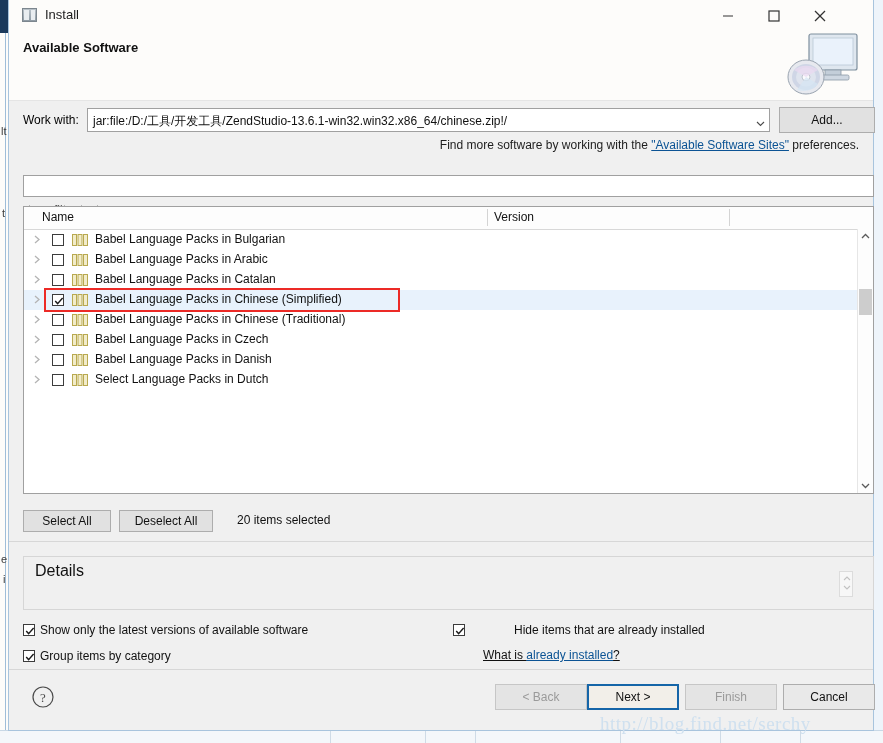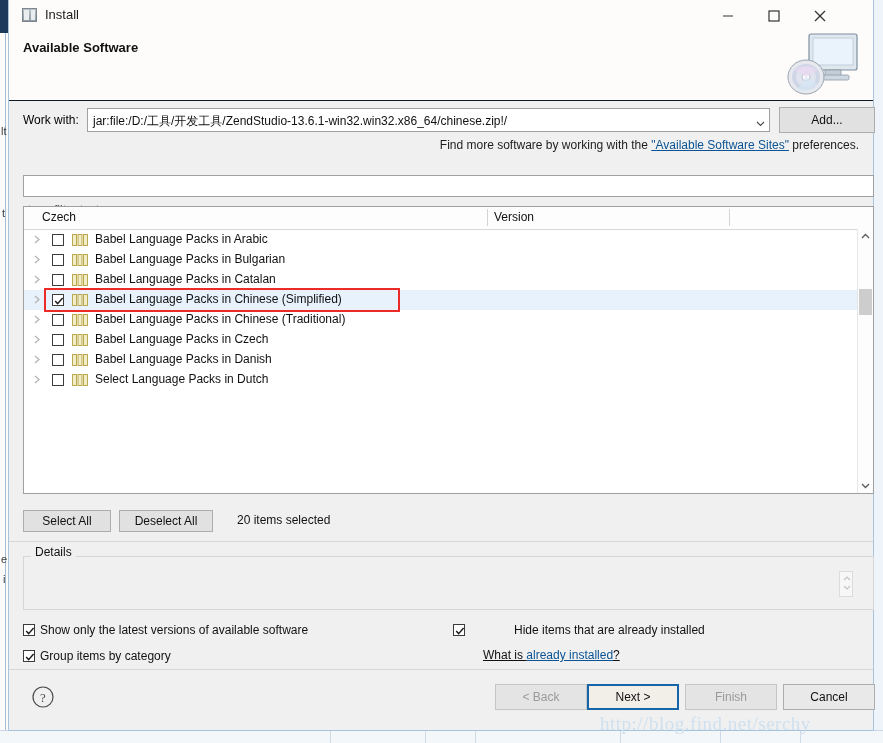--- a/index.html
+++ b/index.html
@@ -15,21 +15,21 @@
   
   .bg-strip{position:absolute;left:0;top:0;width:16px;height:743px;background:#fdfcfa;}
   .bg-darkbar{position:absolute;left:0;top:0;width:16px;height:33px;background:#1b3a5c;}
   .bg-vline{position:absolute;top:33px;width:1px;height:710px;background:#9fbdd8;}
   .bg-frag{position:absolute;font-size:11px;color:#3b3b3b;font-family:"Liberation Sans",sans-serif;}
   .bg-rightedge{position:absolute;right:0;top:0;width:9px;height:743px;background:#eef4fa;border-left:1px solid #a8c4dd;}
   .bg-bottom{position:absolute;left:0;bottom:0;width:883px;height:12px;background:#f4f7fa;border-top:1px solid #c8d8e6;}
   .bg-bottom i{position:absolute;top:0;width:1px;height:12px;background:#cfdbe6;display:block;}
 
   
-  #dialog{position:absolute;left:8px;top:0;width:866px;height:731px;background:#0f172a;
+  #dialog{position:absolute;left:8px;top:0;width:866px;height:731px;background:#e5e5e5;
           border:1px solid #a8c4dd;border-top:none;box-sizing:border-box;}
 
   
   .titlebar{position:relative;height:32px;background:#fdfcfa;}
   .title-icon{position:absolute;left:13px;top:8px;width:15px;height:14px;
      background:linear-gradient(180deg,#b9c2c9,#8e9aa3);border:1px solid #7c868e;box-sizing:border-box;}
   .title-icon:after{content:"";position:absolute;left:1px;top:1px;width:5px;height:10px;background:#e9edf0;}
   .title-icon:before{content:"";position:absolute;left:8px;top:1px;width:4px;height:10px;background:#e9edf0;}
   .title-text{position:absolute;left:36px;top:7px;font-size:13px;color:#1b1b1b;}
   .wbtn{position:absolute;top:0;width:46px;height:32px;cursor:default;}
@@ -86,21 +86,21 @@
   .btn-sm{position:absolute;top:409px;height:22px;background:#e1e1e1;border:1px solid #adadad;box-sizing:border-box;
      font-size:12px;color:#111;display:flex;align-items:center;justify-content:center;}
   #btn-select-all{left:14px;width:88px;}
   #btn-deselect-all{left:110px;width:94px;}
   .items-sel{position:absolute;left:228px;top:412px;font-size:12px;color:#111;}
 
   .hsep{position:absolute;left:0;top:440px;width:864px;height:1px;background:#d7d7d7;}
 
   
   .details{position:absolute;left:14px;top:455px;width:851px;height:54px;border:1px solid #d6d6d6;box-sizing:border-box;}
-  .details-lbl{position:absolute;left:22px;top:444px;font-size:12px;color:#111;background:#f0f0f0;padding:0 4px;}
+  .details-lbl{position:absolute;left:22px;top:461px;font-size:16px;color:#111;background:#f0f0f0;padding:0 4px;}
   .spin{position:absolute;right:20px;top:470px;width:14px;height:26px;border:1px solid #dcdcdc;background:#f7f7f7;box-sizing:border-box;}
   .spin svg{position:absolute;left:2px;}
 
   
   .opt{position:absolute;font-size:12px;color:#111;white-space:nowrap;}
   .opt .box{position:absolute;left:0;top:1px;width:12px;height:12px;background:#fff;border:1px solid #3c3c3c;box-sizing:border-box;}
   .opt .box svg{position:absolute;left:0;top:0;}
   .opt .txt{margin-left:17px;display:inline-block;}
   .whatis{position:absolute;left:474px;top:547px;font-size:12px;color:#111;text-decoration:underline;}
   .whatis a{color:#0b5394;text-decoration:underline;}
@@ -204,49 +204,49 @@
           <span>Find more software by working with the </span><a href="#">"Available Software Sites"</a><span> preferences.</span>
         </div>
       </div>
 
       <div class="filter">
         <span>type filter text</span>
       </div>
 
       <div class="table">
         <div class="thead">
-          <div class="th" style="left:18px">Czech</div>
+          <div class="th" style="left:18px">Name</div>
           <div class="th-div" style="left:463px"></div>
           <div class="th" style="left:470px">Version</div>
           <div class="th-div" style="left:705px"></div>
         </div>
         <div class="tbody" id="tbody">
             <div class="trow">
               <span class="twisty"><svg width="10" height="11" viewBox="0 0 10 11">
                   <path d="M3 2 L7 5.5 L3 9" fill="none" stroke="#b4b4b4" stroke-width="1.3"></path>
                 </svg></span>
               <span class="cbx"></span>
               <span class="featicon"><svg width="17" height="12" viewBox="0 0 17 12">
                   <rect x="0.5" y="0.5" width="4" height="11" fill="#f2ecc9" stroke="#b9a94f" stroke-width="1"></rect>
                   <rect x="6.0" y="0.5" width="4" height="11" fill="#f2ecc9" stroke="#b9a94f" stroke-width="1"></rect>
                   <rect x="11.5" y="0.5" width="4" height="11" fill="#f2ecc9" stroke="#b9a94f" stroke-width="1"></rect>
                 </svg></span>
+              <span class="tlabel">Babel Language Packs in Bulgarian</span>
+            </div>
+            <div class="trow">
+              <span class="twisty"><svg width="10" height="11" viewBox="0 0 10 11">
+                  <path d="M3 2 L7 5.5 L3 9" fill="none" stroke="#b4b4b4" stroke-width="1.3"></path>
+                </svg></span>
+              <span class="cbx"></span>
+              <span class="featicon"><svg width="17" height="12" viewBox="0 0 17 12">
+                  <rect x="0.5" y="0.5" width="4" height="11" fill="#f2ecc9" stroke="#b9a94f" stroke-width="1"></rect>
+                  <rect x="6.0" y="0.5" width="4" height="11" fill="#f2ecc9" stroke="#b9a94f" stroke-width="1"></rect>
+                  <rect x="11.5" y="0.5" width="4" height="11" fill="#f2ecc9" stroke="#b9a94f" stroke-width="1"></rect>
+                </svg></span>
               <span class="tlabel">Babel Language Packs in Arabic</span>
-            </div>
-            <div class="trow">
-              <span class="twisty"><svg width="10" height="11" viewBox="0 0 10 11">
-                  <path d="M3 2 L7 5.5 L3 9" fill="none" stroke="#b4b4b4" stroke-width="1.3"></path>
-                </svg></span>
-              <span class="cbx"></span>
-              <span class="featicon"><svg width="17" height="12" viewBox="0 0 17 12">
-                  <rect x="0.5" y="0.5" width="4" height="11" fill="#f2ecc9" stroke="#b9a94f" stroke-width="1"></rect>
-                  <rect x="6.0" y="0.5" width="4" height="11" fill="#f2ecc9" stroke="#b9a94f" stroke-width="1"></rect>
-                  <rect x="11.5" y="0.5" width="4" height="11" fill="#f2ecc9" stroke="#b9a94f" stroke-width="1"></rect>
-                </svg></span>
-              <span class="tlabel">Babel Language Packs in Bulgarian</span>
             </div>
             <div class="trow">
               <span class="twisty"><svg width="10" height="11" viewBox="0 0 10 11">
                   <path d="M3 2 L7 5.5 L3 9" fill="none" stroke="#b4b4b4" stroke-width="1.3"></path>
                 </svg></span>
               <span class="cbx"></span>
               <span class="featicon"><svg width="17" height="12" viewBox="0 0 17 12">
                   <rect x="0.5" y="0.5" width="4" height="11" fill="#f2ecc9" stroke="#b9a94f" stroke-width="1"></rect>
                   <rect x="6.0" y="0.5" width="4" height="11" fill="#f2ecc9" stroke="#b9a94f" stroke-width="1"></rect>
                   <rect x="11.5" y="0.5" width="4" height="11" fill="#f2ecc9" stroke="#b9a94f" stroke-width="1"></rect>

